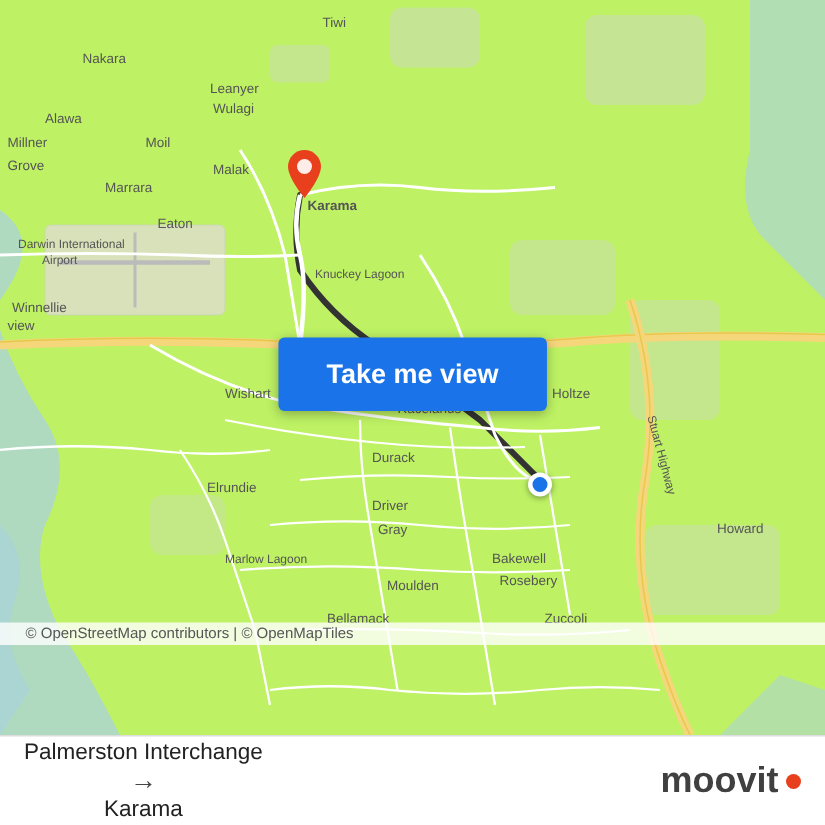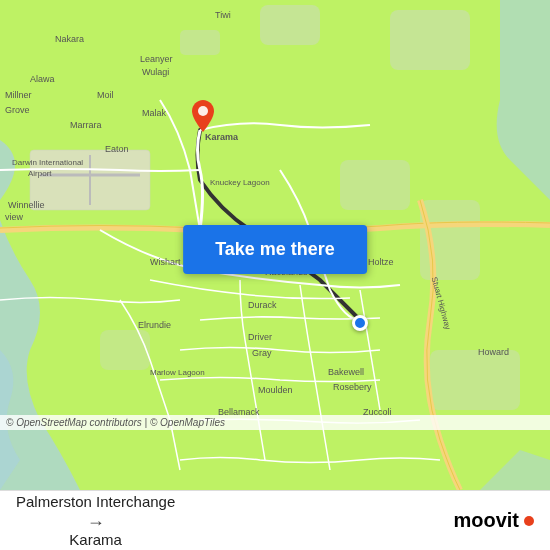--- a/index.html
+++ b/index.html
@@ -42,23 +42,22 @@
 
     
     #attribution {
       position: absolute;
       bottom: 60px;
       left: 0;
       right: 0;
       background: rgba(255,255,255,0.8);
       font-size: 10px;
       color: #555;
-      padding: 2px 6px;
+      padding: 2px 17px;
       z-index: 5;
-      font-style: italic;
     }
 
     
     #bottom-bar {
       width: 550px;
       height: 60px;
       background: white;
       display: flex;
       align-items: center;
       justify-content: space-between;
@@ -81,23 +80,23 @@
       color: #444;
     }
 
     #moovit-logo {
       display: flex;
       align-items: center;
       gap: 4px;
     }
 
     #moovit-text {
-      font-size: 20px;
+      font-size: 24px;
       font-weight: bold;
-      color: #000000;
+      color: #404040;
     }
 
     #moovit-dot {
       width: 10px;
       height: 10px;
       background: #e8401c;
       border-radius: 50%;
       margin-left: 1px;
     }
 
@@ -199,21 +198,21 @@
 
   <div style="position:absolute; top:100px; left:192px; z-index:9;">
     <svg width="22" height="32" viewBox="0 0 22 32">
       <path d="M11,0 C5,0 0,5 0,11 C0,19 11,32 11,32 C11,32 22,19 22,11 C22,5 17,0 11,0 Z" fill="#e8401c"></path>
       <circle cx="11" cy="11" r="5" fill="white" opacity="0.9"></circle>
     </svg>
   </div>
 
   <div class="map-pin-blue" style="top:315px; left:352px;"></div>
 
-  <button id="take-me-there-btn">Take me there</button>
+  <button id="take-me-there-btn">Take me view</button>
 
   <div id="attribution">
     <span>© OpenStreetMap contributors | © OpenMapTiles</span>
   </div>
 </div>
 
 <div id="bottom-bar">
   <div id="route-info">
     <span>Palmerston Interchange</span>
     <span id="route-arrow">→</span>

